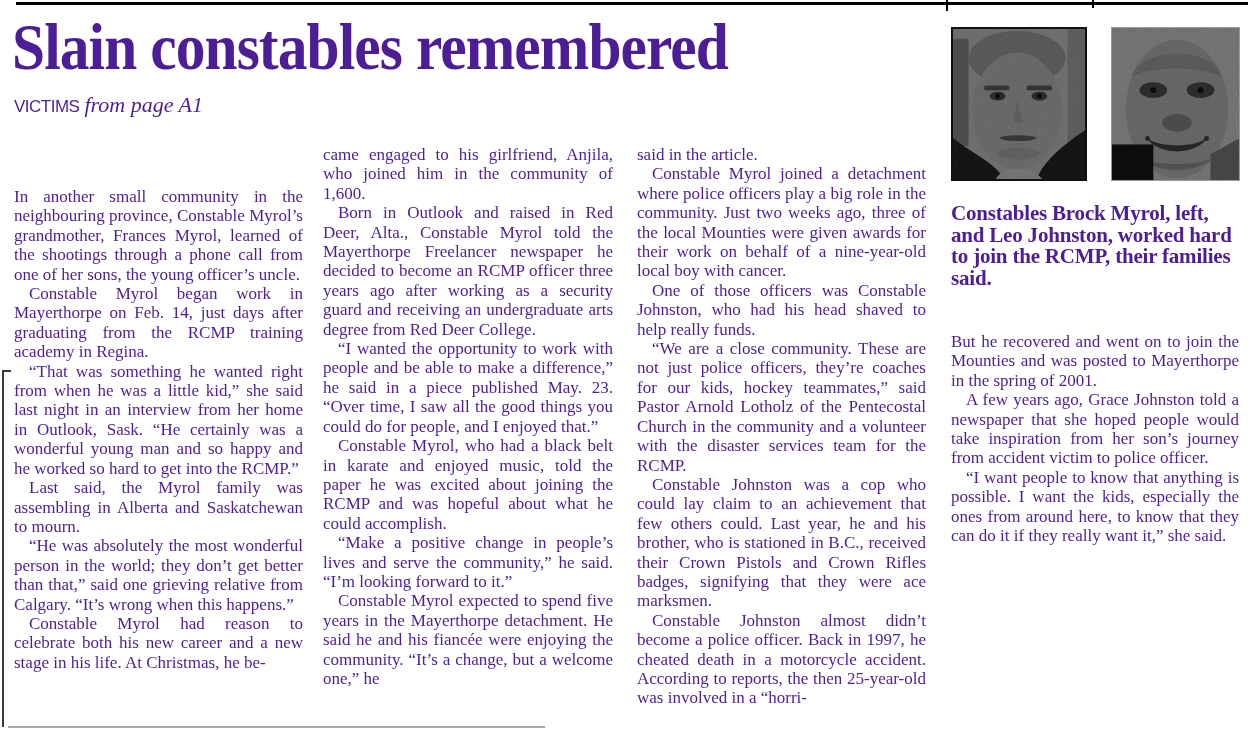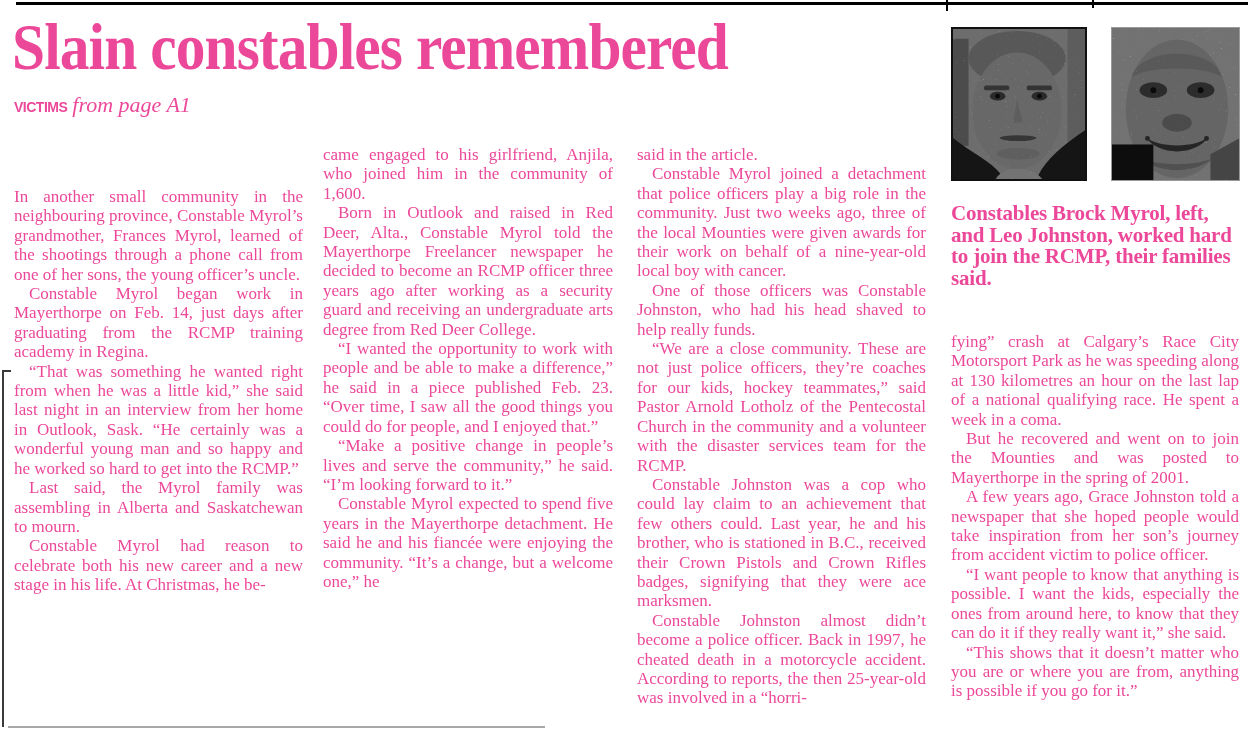--- a/index.html
+++ b/index.html
@@ -1,33 +1,33 @@
 <!DOCTYPE html>
 <html lang="en"><head>
 <meta charset="utf-8">
 <style>
   html,body{margin:0;padding:0;background:#ffffff;}
   .page{
     position:relative;width:1248px;height:732px;background:#ffffff;
-    font-family:"Liberation Serif", serif;color:#ec4899;overflow:hidden;
+    font-family:"Liberation Serif", serif;color:#4c1d95;overflow:hidden;
   }
   
   .top-rule{position:absolute;left:16px;top:2px;width:1232px;height:3px;background:#000;}
   .tick{position:absolute;top:0;width:2px;background:#000;}
   .tick-a{left:946px;height:11px;}
   .tick-b{left:1092px;height:8px;}
   
   .headline{
     position:absolute;left:12px;top:14px;margin:0;
     font-family:"Liberation Serif", serif;font-weight:bold;font-size:66px;line-height:1.0;
     letter-spacing:-1px;transform:scaleX(.9);transform-origin:left top;white-space:nowrap;
   }
   
   .kicker-line{position:absolute;left:14px;top:92px;white-space:nowrap;}
-  .kicker{font-family:"Liberation Sans", sans-serif;font-weight:bold;font-size:14px;letter-spacing:-0.5px;}
+  .kicker{font-family:"Liberation Sans", sans-serif;font-weight:normal;font-size:17px;letter-spacing:-0.5px;}
   .kicker-note{font-family:"Liberation Serif", serif;font-style:italic;font-size:22px;margin-left:5px;}
   
   .col{position:absolute;text-align:justify;font-size:17px;line-height:19.4px;}
   .col p{margin:0;text-indent:15px;}
   .col p:first-child{text-indent:0;margin-top:48px;}
   .col-1{left:14px;top:139px;width:289px;}
   .col-2{left:323px;top:97px;width:290px;}
   .col-3{left:637px;top:97px;width:289px;}
   .col-4{left:951px;top:284px;width:288px;}
   
@@ -57,32 +57,34 @@
 
   <div class="kicker-line">
     <span class="kicker">VICTIMS</span><span class="kicker-note">from page A1</span>
   </div>
 
   <div class="col col-1">
       <p>In another small community in the neighbouring province, Constable Myrol’s grandmother, Frances Myrol, learned of the shootings through a phone call from one of her sons, the young officer’s uncle.</p>
       <p>Constable Myrol began work in Mayerthorpe on Feb. 14, just days after graduating from the RCMP training academy in Regina.</p>
       <p>“That was something he wanted right from when he was a little kid,” she said last night in an interview from her home in Outlook, Sask. “He certainly was a wonderful young man and so happy and he worked so hard to get into the RCMP.”</p>
       <p>Last said, the Myrol family was assembling in Alberta and Saskatchewan to mourn.</p>
+      <p>“He was absolutely the most wonderful person in the world; they don’t get better than that,” said one grieving relative from Calgary. “It’s wrong when this happens.”</p>
       <p>Constable Myrol had reason to celebrate both his new career and a new stage in his life. At Christmas, he be-</p>
     </div>
   <div class="col col-2">
       <p>came engaged to his girlfriend, Anjila, who joined him in the community of 1,600.</p>
       <p>Born in Outlook and raised in Red Deer, Alta., Constable Myrol told the Mayerthorpe Freelancer newspaper he decided to become an RCMP officer three years ago after working as a security guard and receiving an undergraduate arts degree from Red Deer College.</p>
-      <p>“I wanted the opportunity to work with people and be able to make a difference,” he said in a piece published Feb. 23. “Over time, I saw all the good things you could do for people, and I enjoyed that.”</p>
+      <p>“I wanted the opportunity to work with people and be able to make a difference,” he said in a piece published May. 23. “Over time, I saw all the good things you could do for people, and I enjoyed that.”</p>
+      <p>Constable Myrol, who had a black belt in karate and enjoyed music, told the paper he was excited about joining the RCMP and was hopeful about what he could accomplish.</p>
       <p>“Make a positive change in people’s lives and serve the community,” he said. “I’m looking forward to it.”</p>
       <p>Constable Myrol expected to spend five years in the Mayerthorpe detachment. He said he and his fiancée were enjoying the community. “It’s a change, but a welcome one,” he</p>
     </div>
   <div class="col col-3">
       <p>said in the article.</p>
-      <p>Constable Myrol joined a detachment that police officers play a big role in the community. Just two weeks ago, three of the local Mounties were given awards for their work on behalf of a nine-year-old local boy with cancer.</p>
+      <p>Constable Myrol joined a detachment where police officers play a big role in the community. Just two weeks ago, three of the local Mounties were given awards for their work on behalf of a nine-year-old local boy with cancer.</p>
       <p>One of those officers was Constable Johnston, who had his head shaved to help really funds.</p>
       <p>“We are a close community. These are not just police officers, they’re coaches for our kids, hockey teammates,” said Pastor Arnold Lotholz of the Pentecostal Church in the community and a volunteer with the disaster services team for the RCMP.</p>
       <p>Constable Johnston was a cop who could lay claim to an achievement that few others could. Last year, he and his brother, who is stationed in B.C., received their Crown Pistols and Crown Rifles badges, signifying that they were ace marksmen.</p>
       <p>Constable Johnston almost didn’t become a police officer. Back in 1997, he cheated death in a motorcycle accident. According to reports, the then 25-year-old was involved in a “horri-</p>
     </div>
 
   <div class="photo photo-left">
     <svg viewBox="0 0 136 154" preserveAspectRatio="none" aria-hidden="true">
       <defs>
         <filter id="grain1" x="0" y="0" width="100%" height="100%">
@@ -133,24 +135,22 @@
       <path d="M30,132 C48,148 84,148 102,132 C86,140 46,140 30,132 Z" fill="#a2a2a2"></path>
       <rect x="0" y="118" width="42" height="36" fill="#1c1c1c"></rect>
       <path d="M100,128 L129,112 L129,154 L100,154 Z" fill="#8d8d8d"></path>
       <rect x="0" y="0" width="129" height="154" filter="url(#grain2)" opacity="0.5"></rect>
     </svg>
   </div>
 
   <p class="caption">Constables Brock Myrol, left, and Leo Johnston, worked hard to join the RCMP, their families said.</p>
 
   <div class="col col-4">
-      <p>fying” crash at Calgary’s Race City Motorsport Park as he was speeding along at 130 kilometres an hour on the last lap of a national qualifying race. He spent a week in a coma.</p>
       <p>But he recovered and went on to join the Mounties and was posted to Mayerthorpe in the spring of 2001.</p>
       <p>A few years ago, Grace Johnston told a newspaper that she hoped people would take inspiration from her son’s journey from accident victim to police officer.</p>
       <p>“I want people to know that anything is possible. I want the kids, especially the ones from around here, to know that they can do it if they really want it,” she said.</p>
-      <p>“This shows that it doesn’t matter who you are or where you are from, anything is possible if you go for it.”</p>
     </div>
 
   <div class="left-box-v"></div>
   <div class="left-box-cap"></div>
   <div class="bottom-light-rule"></div>
 
 </div>
 
 </body></html>

